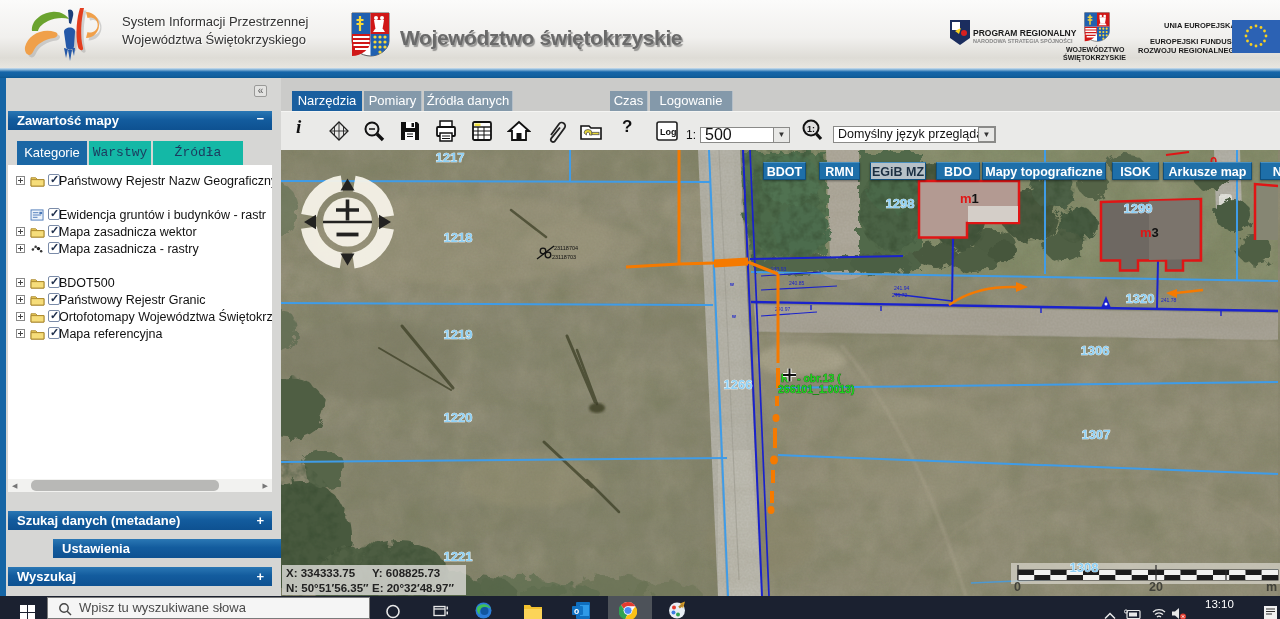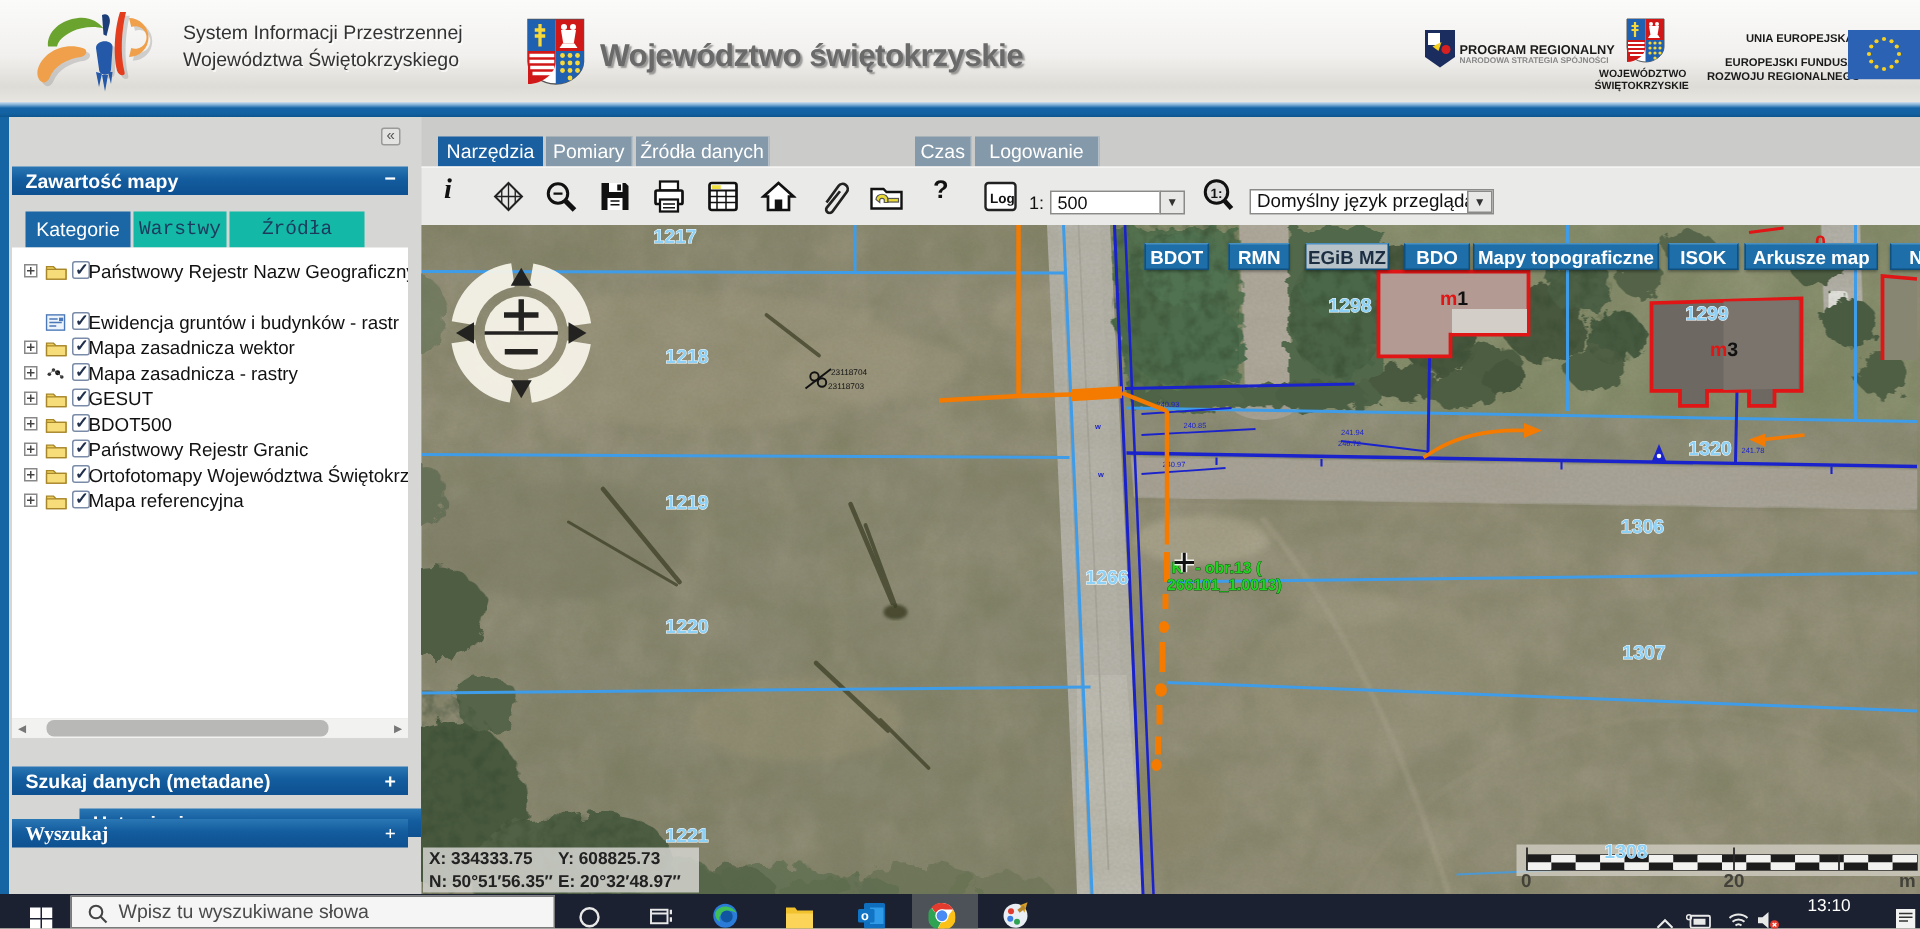--- a/index.html
+++ b/index.html
@@ -38,31 +38,31 @@
   .plus:after  { content:""; position:absolute; left:3px; top:1px; width:1px; height:5px; background:#444;}
   .trow .lbl { position:absolute; left:51px; top:1px; white-space:nowrap; }
   .fold { position:absolute; left:22px; top:2px; width:15px; height:12px; }
   .cb { position:absolute; left:40px; top:1px; width:12px; height:12px; background:#fff; border:1px solid #7a8ba8;
     border-radius:2px;}
   .cb:before { content:"✓"; position:absolute; left:1px; top:-2px; font-size:11px; color:#20304c; font-weight:bold;}
   #hscroll { position:absolute; left:2px; top:401px; width:264px; height:13px; background:#f2f2f0; }
   #hthumb { position:absolute; left:23px; top:1px; width:188px; height:11px; background:#b8b8b6; border-radius:5px;}
   .harr { position:absolute; top:3px; font-size:7px; color:#777; }
   
-  #acc1 { top:433px; } #acc2 { top:461px;margin-left:45px; } #acc3 { top:468px;font-family:Liberation Serif, serif; }
+  #acc1 { top:433px; } #acc2 { top:461px;margin-left:45px; } #acc3 { top:489px; }
   
   #tabsrow { position:absolute; left:281px; top:78px; width:999px; height:33px; background:#cbcbc9; }
   .ttab { position:absolute; top:13px; height:20px; color:#fff; font-size:13px; text-align:center; line-height:20px; }
   .ttab.act { background:#1a5f9f; }
   .ttab.inact { background:#8499aa; border-right:1px solid #b5bfc8;}
   #iconrow { position:absolute; left:281px; top:111px; width:999px; height:39px; background:#eaeae8;
     border-top:1px solid #f5f5f3;}
   .tico { position:absolute; top:7px; width:24px; height:24px; }
   #scalebox { position:absolute; left:419px; top:15px; width:74px; height:16px; background:#fff;
-    border:1px solid #8a8a88; font-size:12px; padding-left:4px; line-height:14px; color:#111;}
+    border:1px solid #8a8a88; font-size:16px; padding-left:4px; line-height:14px; color:#111;}
   #scalearrow { position:absolute; left:492px; top:15px; width:17px; height:16px; background:#e8e8e6;
     border:1px solid #8a8a88; font-size:8px; text-align:center; line-height:14px; color:#333;}
   #langbox { position:absolute; left:552px; top:14px; width:163px; height:17px; background:#fff;
     border:1px solid #8a8a88; font-size:12.5px; padding-left:4px; line-height:15px; color:#111; white-space:nowrap; overflow:hidden;}
   #langarrow { position:absolute; left:697px; top:15px; width:17px; height:15px; background:#e8e8e6;
     border:1px solid #8a8a88; font-size:8px; text-align:center; line-height:13px; color:#333;}
   
   #map { position:absolute; left:281px; top:150px; width:999px; height:446px; background:#8f8a74; overflow:hidden;}
   .mapbtn { position:absolute; top:12px; height:18px; background:#1e6fa9; color:#fff; font-weight:bold;
     font-size:12.5px; text-align:center; line-height:18px; border:1px solid #10507e; border-top-color:#4a90c0;
@@ -228,29 +228,20 @@
           <span class="plus"></span>
           <svg class="fold" viewBox="0 0 16 13">
             <circle cx="3" cy="7" r="1.3" fill="#333"></circle>
             <circle cx="6" cy="4" r="1.3" fill="#333"></circle>
             <circle cx="9" cy="6" r="1.8" fill="#111"></circle>
             <circle cx="12" cy="9" r="1.3" fill="#333"></circle>
             <path d="M3 7 L6 4 L9 6 L12 9" stroke="#555" stroke-width="0.7" fill="none"></path>
           </svg>
           <span class="cb"></span>
           <span class="lbl">Mapa zasadnicza - rastry</span>
-        </div>
-      <div class="trow" style="top:93px">
-          <span class="plus"></span>
-          <svg class="fold" viewBox="0 0 16 13">
-            <path d="M1 3 h5 l2 2 h7 v7 h-14 z" fill="#eecf5e" stroke="#a8862a" stroke-width="1"></path>
-            <path d="M1 5 h14 v7 h-14 z" fill="#f6dd7a" stroke="#a8862a" stroke-width="1"></path>
-          </svg>
-          <span class="cb"></span>
-          <span class="lbl">GESUT</span>
         </div>
       <div class="trow" style="top:110px">
           <span class="plus"></span>
           <svg class="fold" viewBox="0 0 16 13">
             <path d="M1 3 h5 l2 2 h7 v7 h-14 z" fill="#eecf5e" stroke="#a8862a" stroke-width="1"></path>
             <path d="M1 5 h14 v7 h-14 z" fill="#f6dd7a" stroke="#a8862a" stroke-width="1"></path>
           </svg>
           <span class="cb"></span>
           <span class="lbl">BDOT500</span>
         </div>

